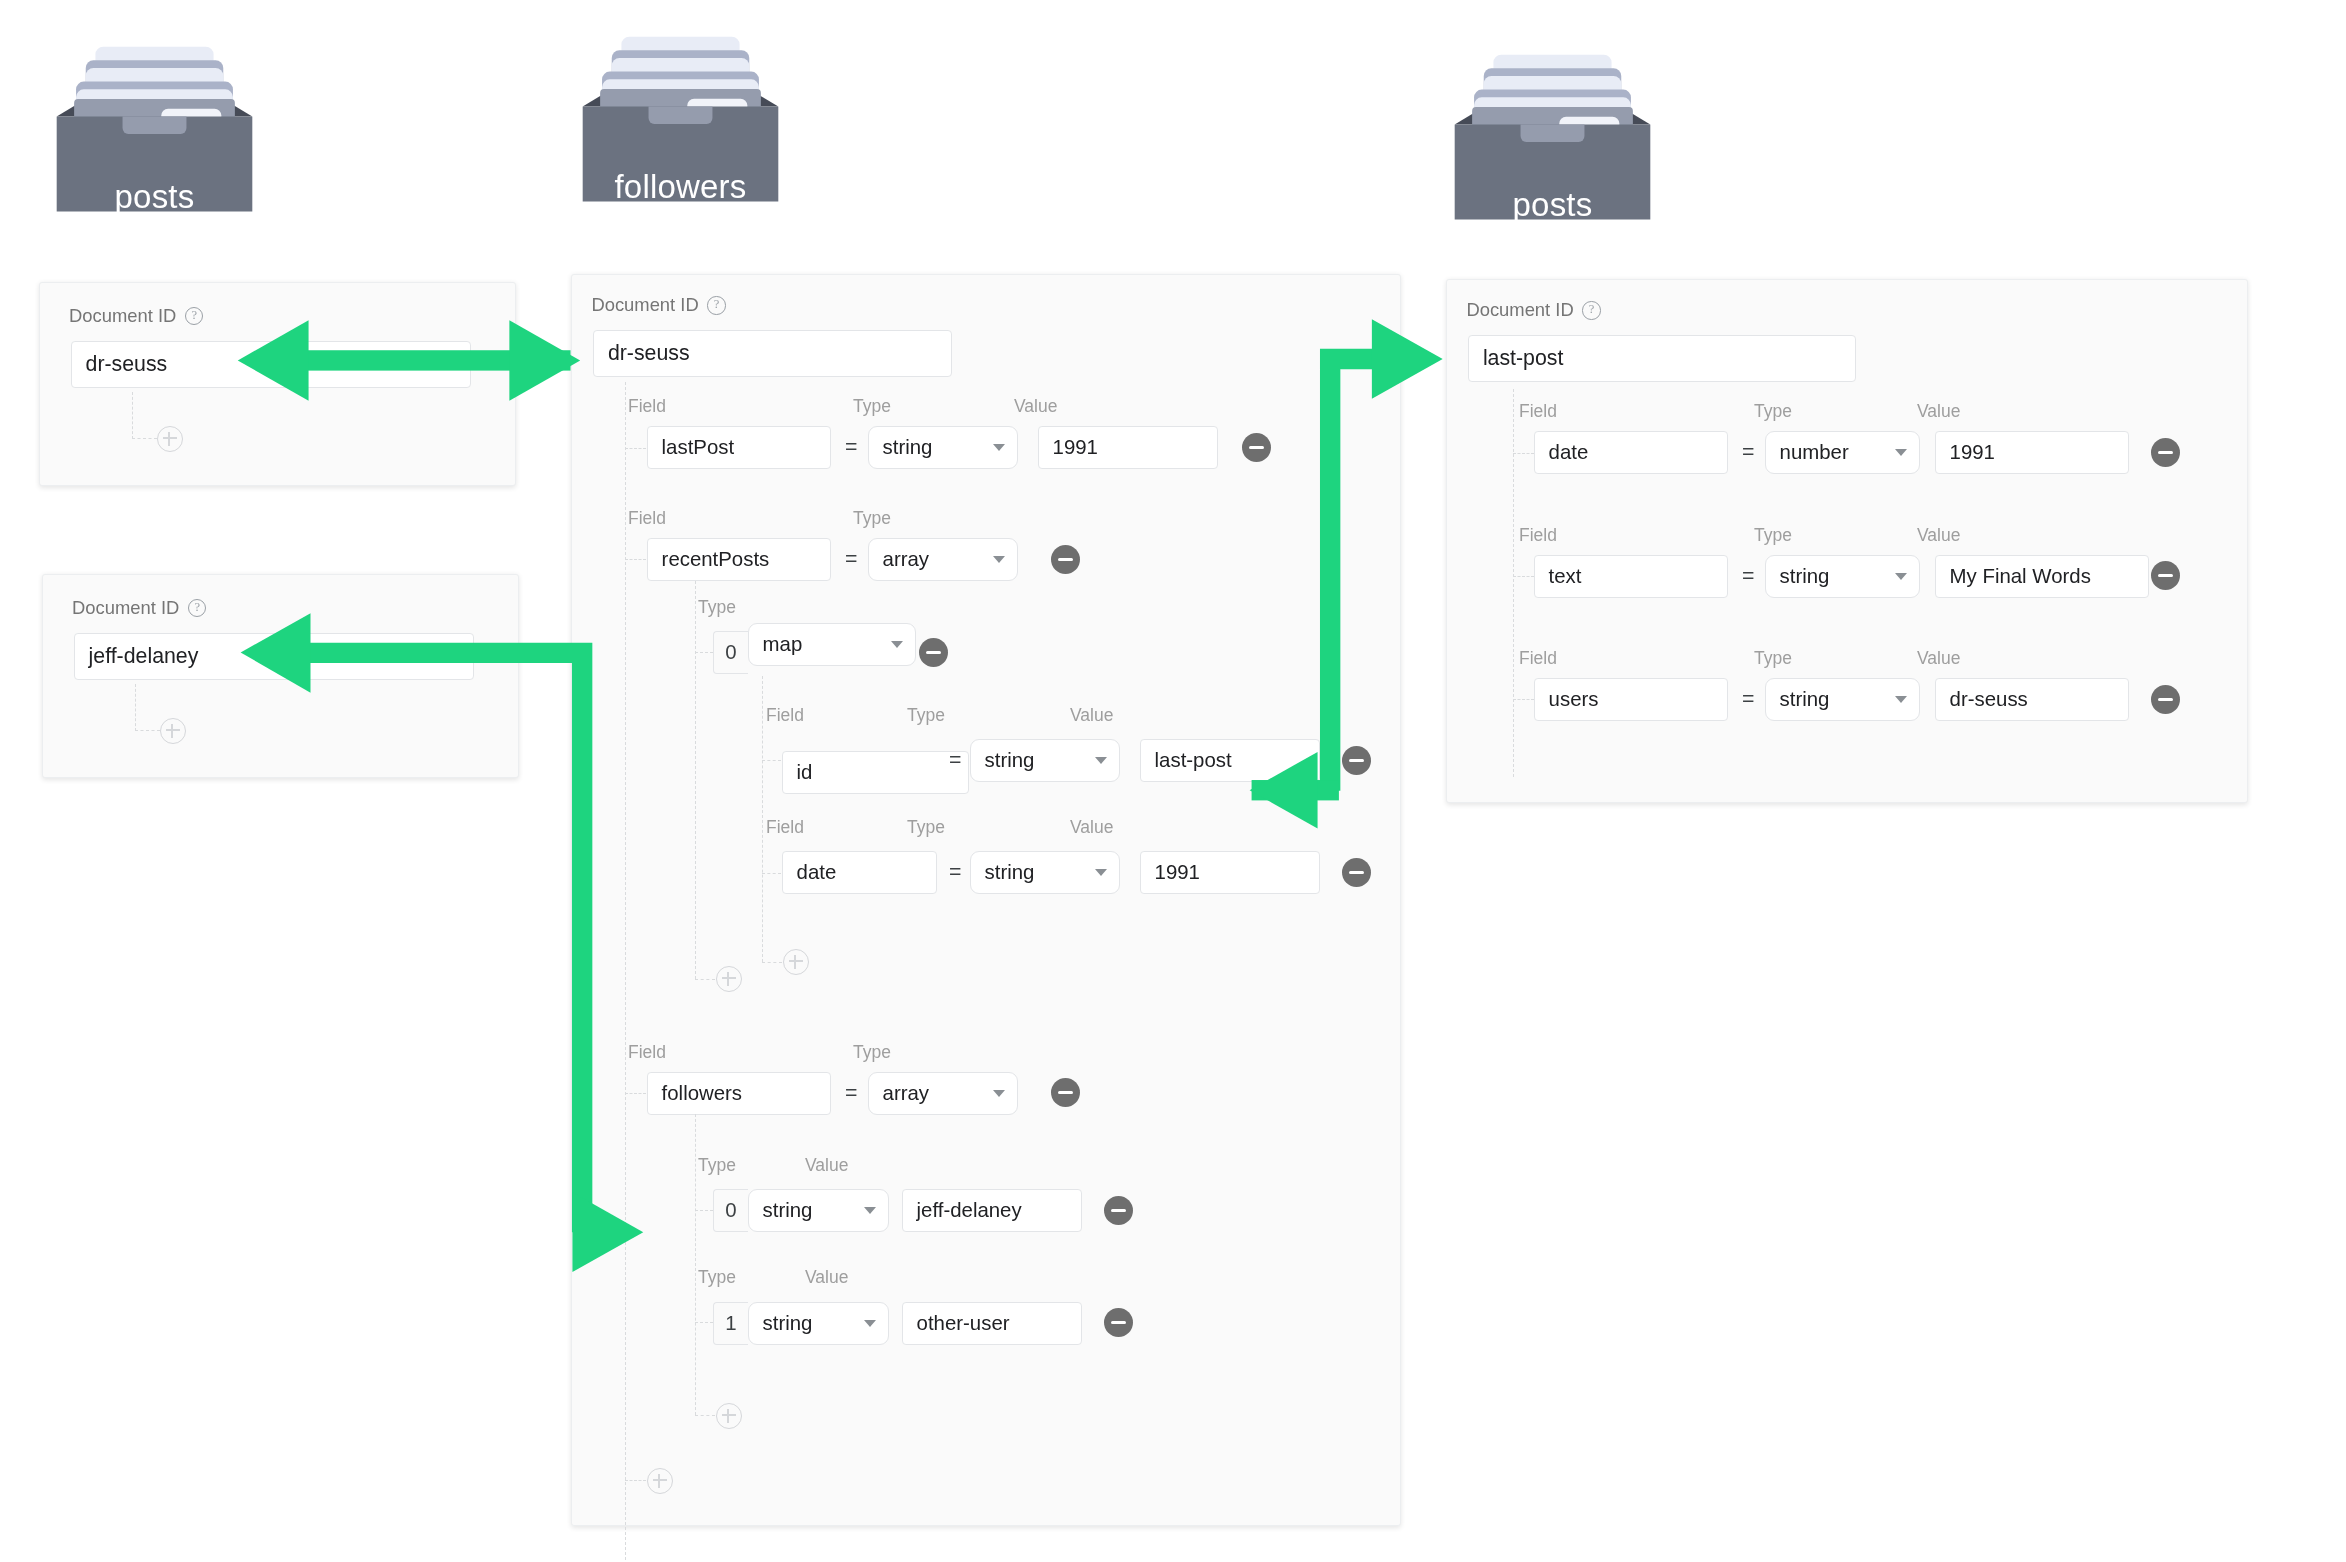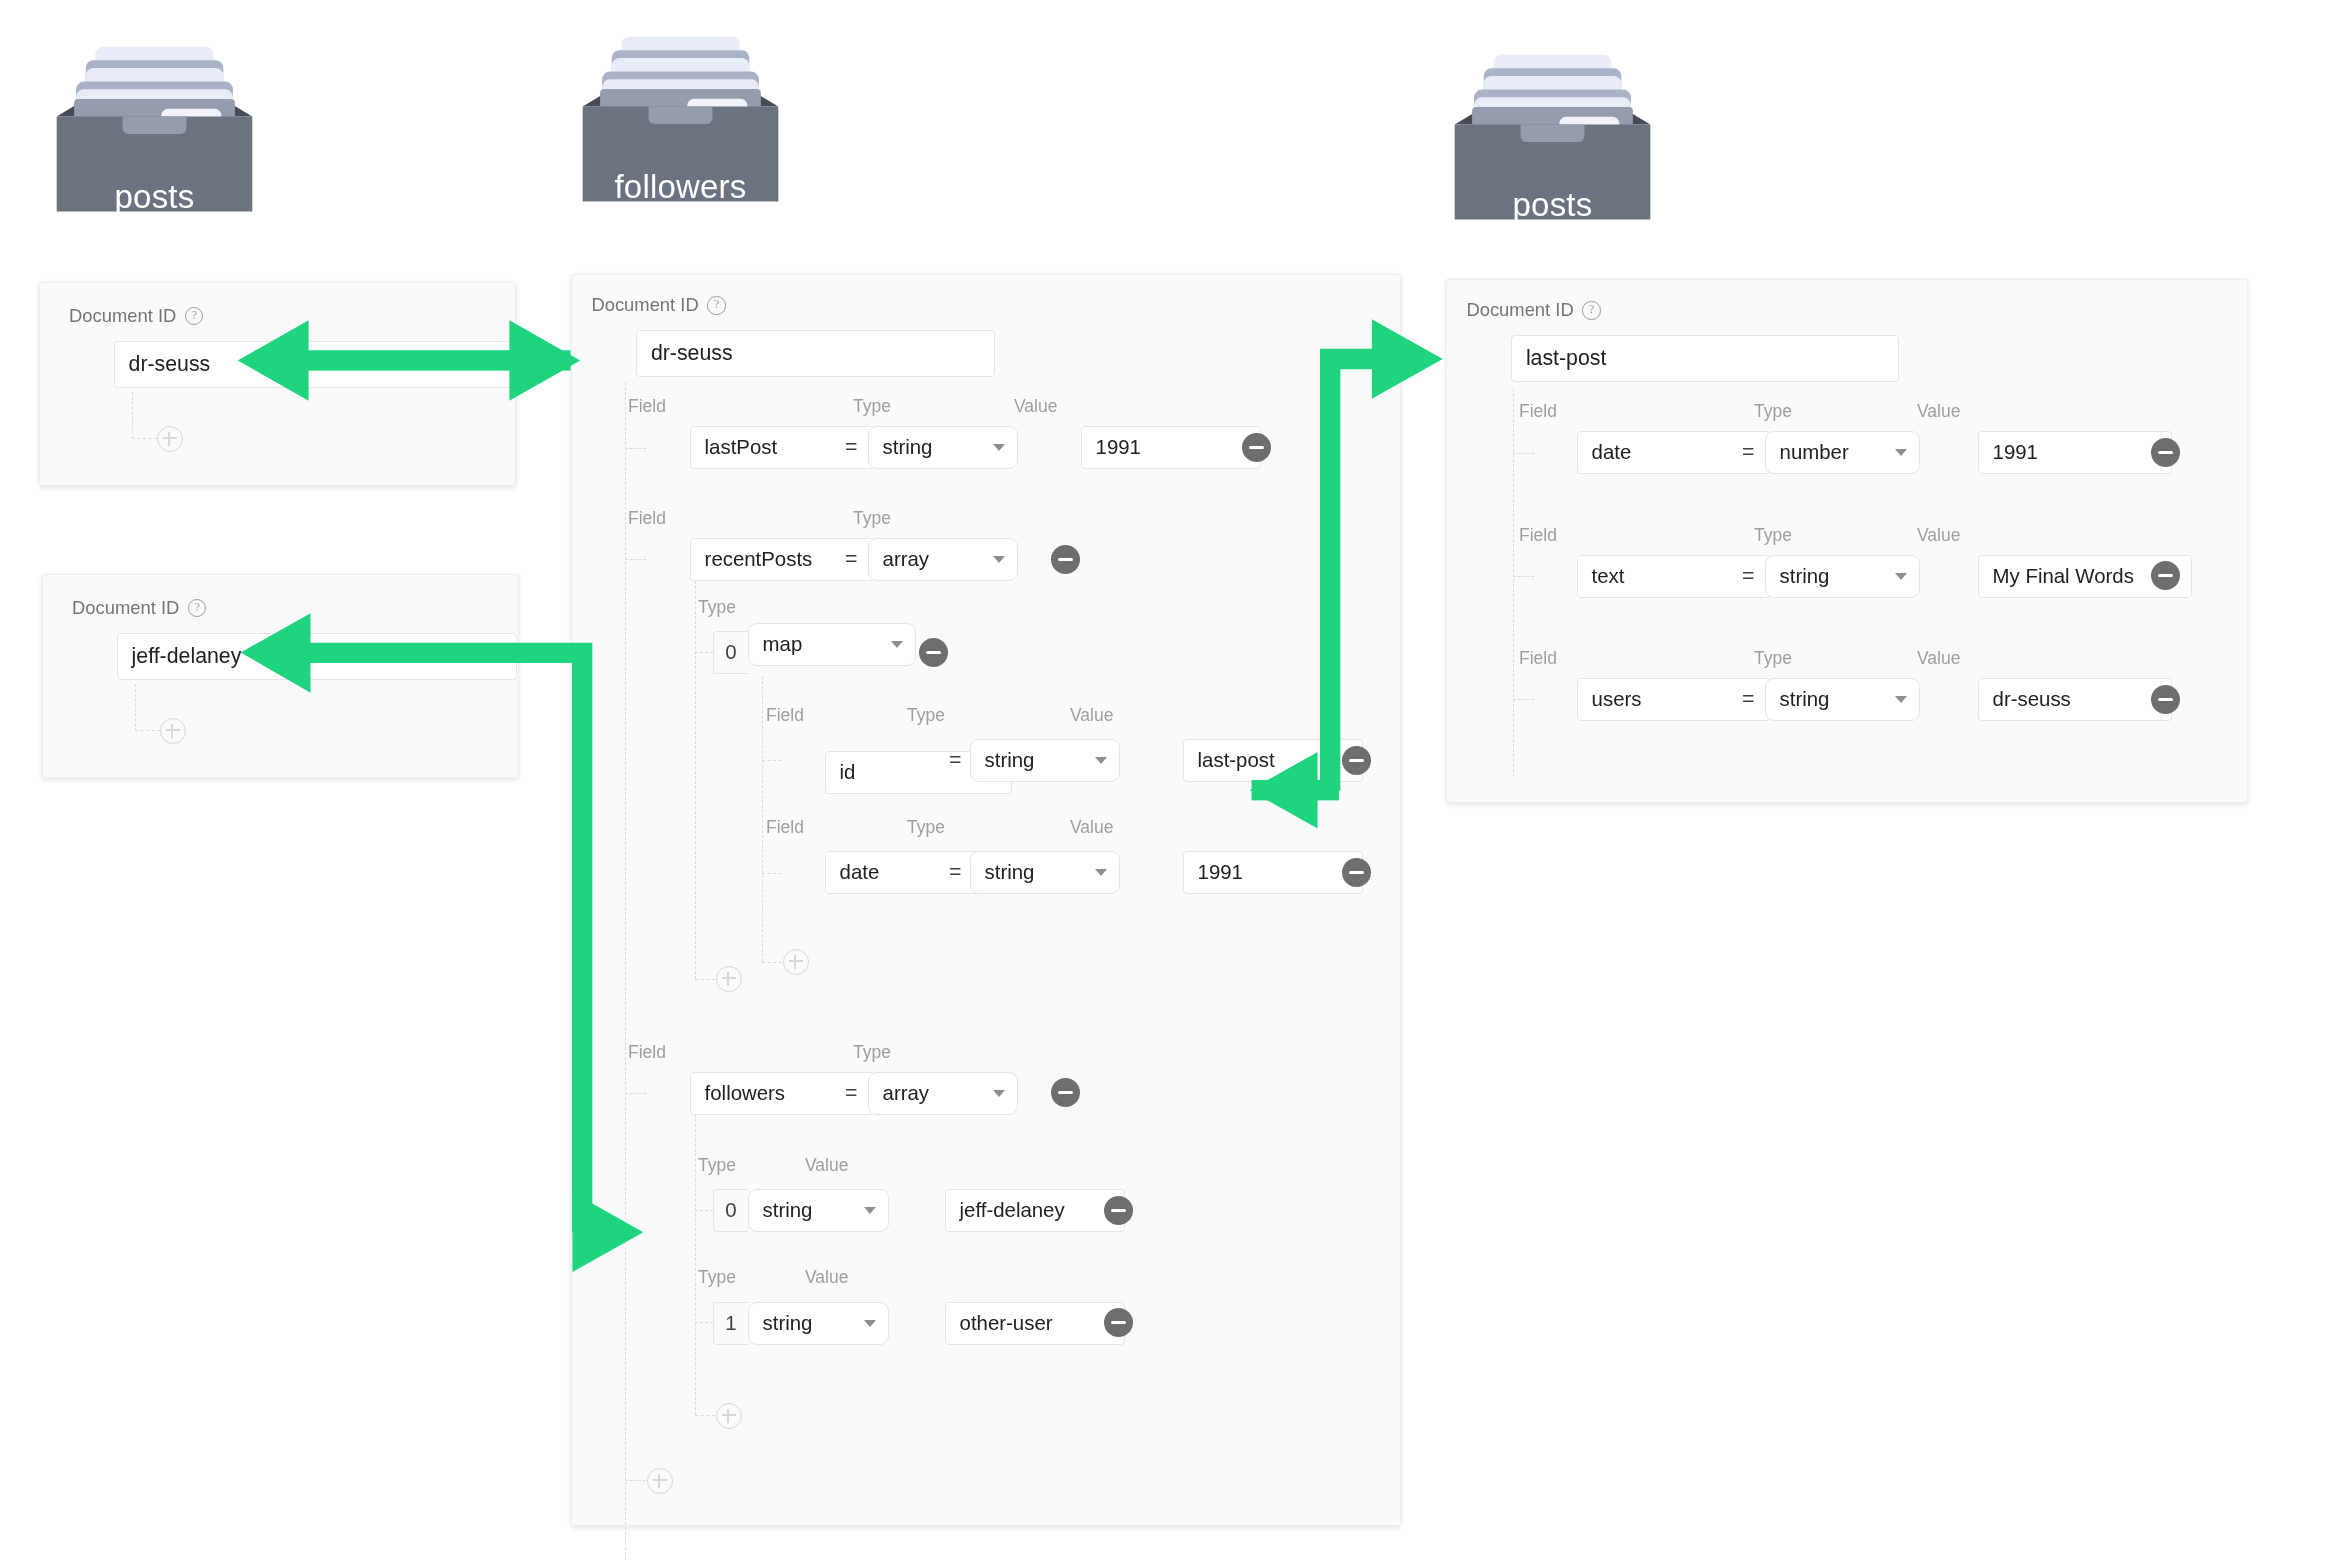--- a/index.html
+++ b/index.html
@@ -58,21 +58,20 @@
     background: #ffffff;
     border: 1px solid #e3e5e8;
     border-radius: 3.9px;
     height: 43px;
     display: flex; align-items: center;
     padding: 0 13.6px;
     font-size: 20.4px;
     color: #202124;
     white-space: nowrap;
     overflow: hidden;
-    margin-left: 43px;
   }
   .tf.docid { height: 47px; font-size: 21.3px; }
 
   
   .sel {
     position: absolute;
     background: #ffffff;
     border: 1px solid #e3e5e8;
     border-radius: 9px;
     height: 43px;

